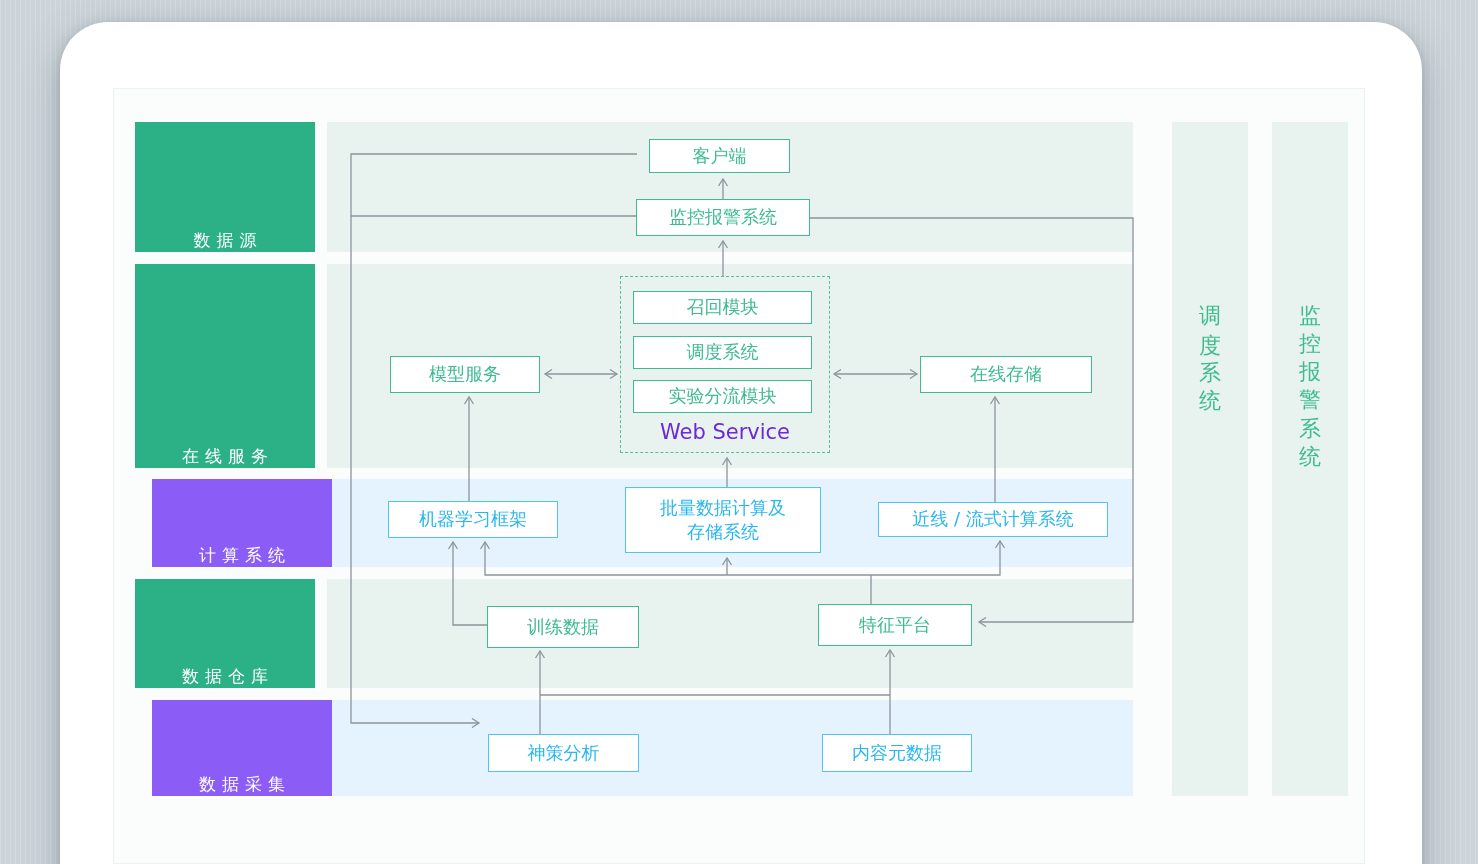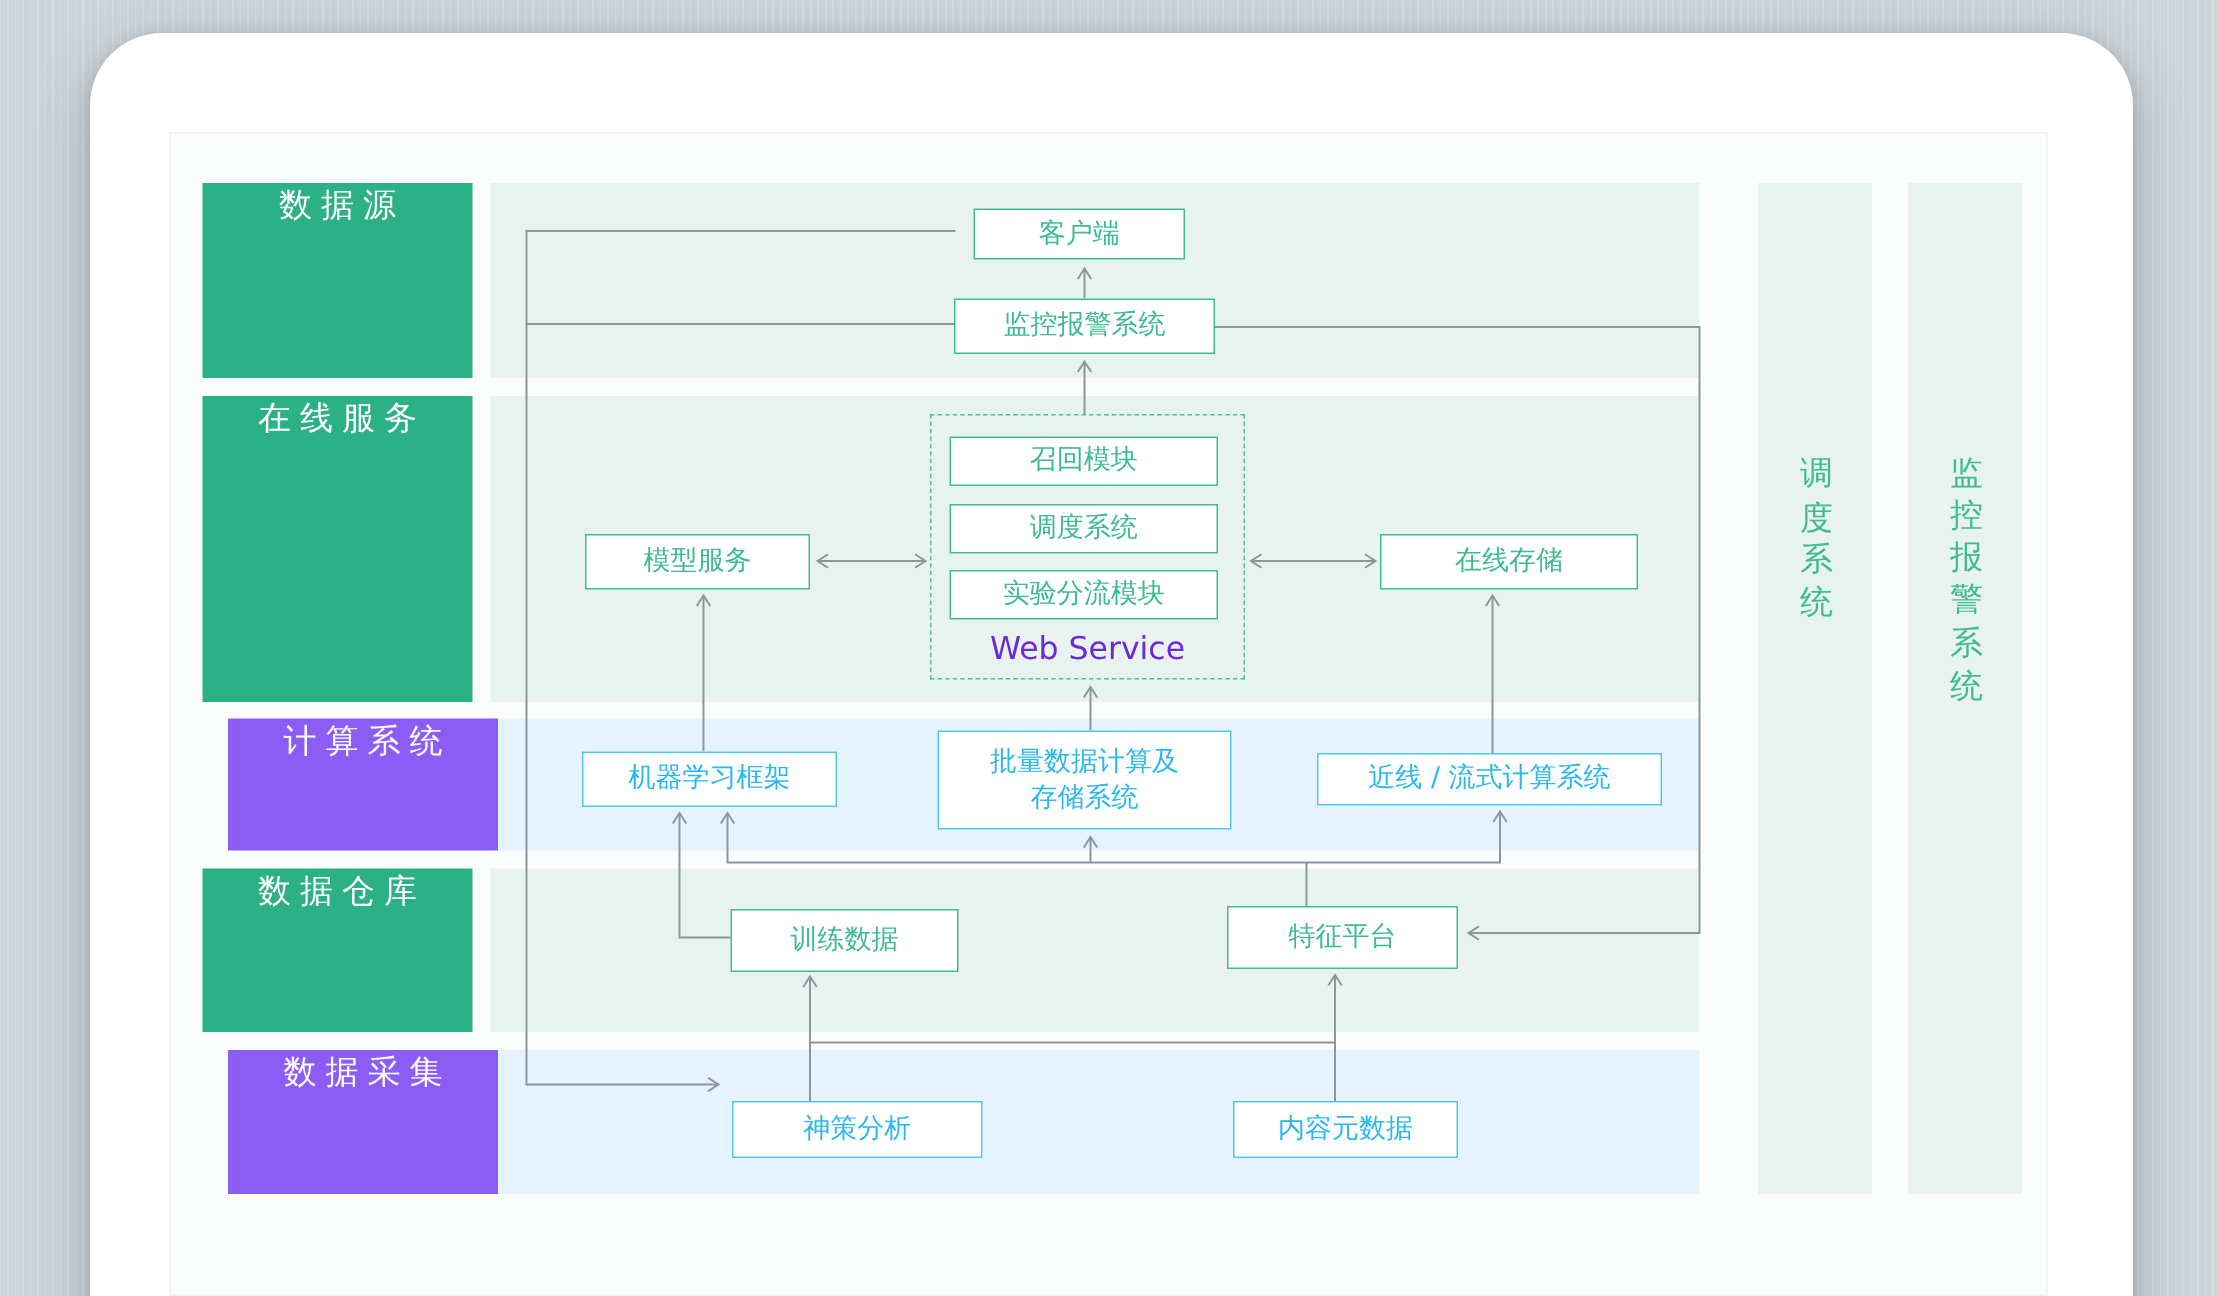--- a/index.html
+++ b/index.html
@@ -18,22 +18,22 @@
     background:#ffffff; border-radius:48px;
     box-shadow:0 10px 35px rgba(96,112,122,.45), 0 2px 8px rgba(96,112,122,.25);
   }
   .panel{
     position:absolute; left:113px; top:88px; width:1252px; height:776px;
     background:#fbfcfc; border:1px solid #eef1f1;
   }
   
   .rowlabel{
     position:absolute; left:135px; width:180px;
-    display:flex; align-items:flex-start; justify-content:center;
-    color:#ffffff; font-size:22px; letter-spacing:6px; text-indent:6px; font-weight:500;
+    display:flex; align-items:flex-end; justify-content:center;
+    color:#ffffff; font-size:17px; letter-spacing:6px; text-indent:6px; font-weight:500;
   }
   .rowlabel.green{ background:#2bb185; }
   .rowlabel.blue { background:#8b5cf6;margin-left:17px; }
   
   .band{ position:absolute; left:327px; width:806px; }
   .band.green{ background:#e8f3ef; }
   .band.blue { background:#e4f3fd; }
   
   .vband{
     position:absolute; top:122px; height:674px; width:76px;
@@ -161,18 +161,18 @@
     <span>近线 / 流式计算系统</span>
   </div>
 
 <div class="node green" style="left:487px;top:606px;width:152px;height:42px;">
     <span>训练数据</span>
   </div>
 <div class="node green" style="left:818px;top:604px;width:154px;height:42px;">
     <span>特征平台</span>
   </div>
 
-<div class="node blue" style="left:488px;top:734px;width:167px;height:38px;">
+<div class="node blue" style="left:488px;top:734px;width:151px;height:38px;">
     <span>神策分析</span>
   </div>
 <div class="node blue" style="left:822px;top:734px;width:150px;height:38px;">
     <span>内容元数据</span>
   </div>
 
 </body></html>

